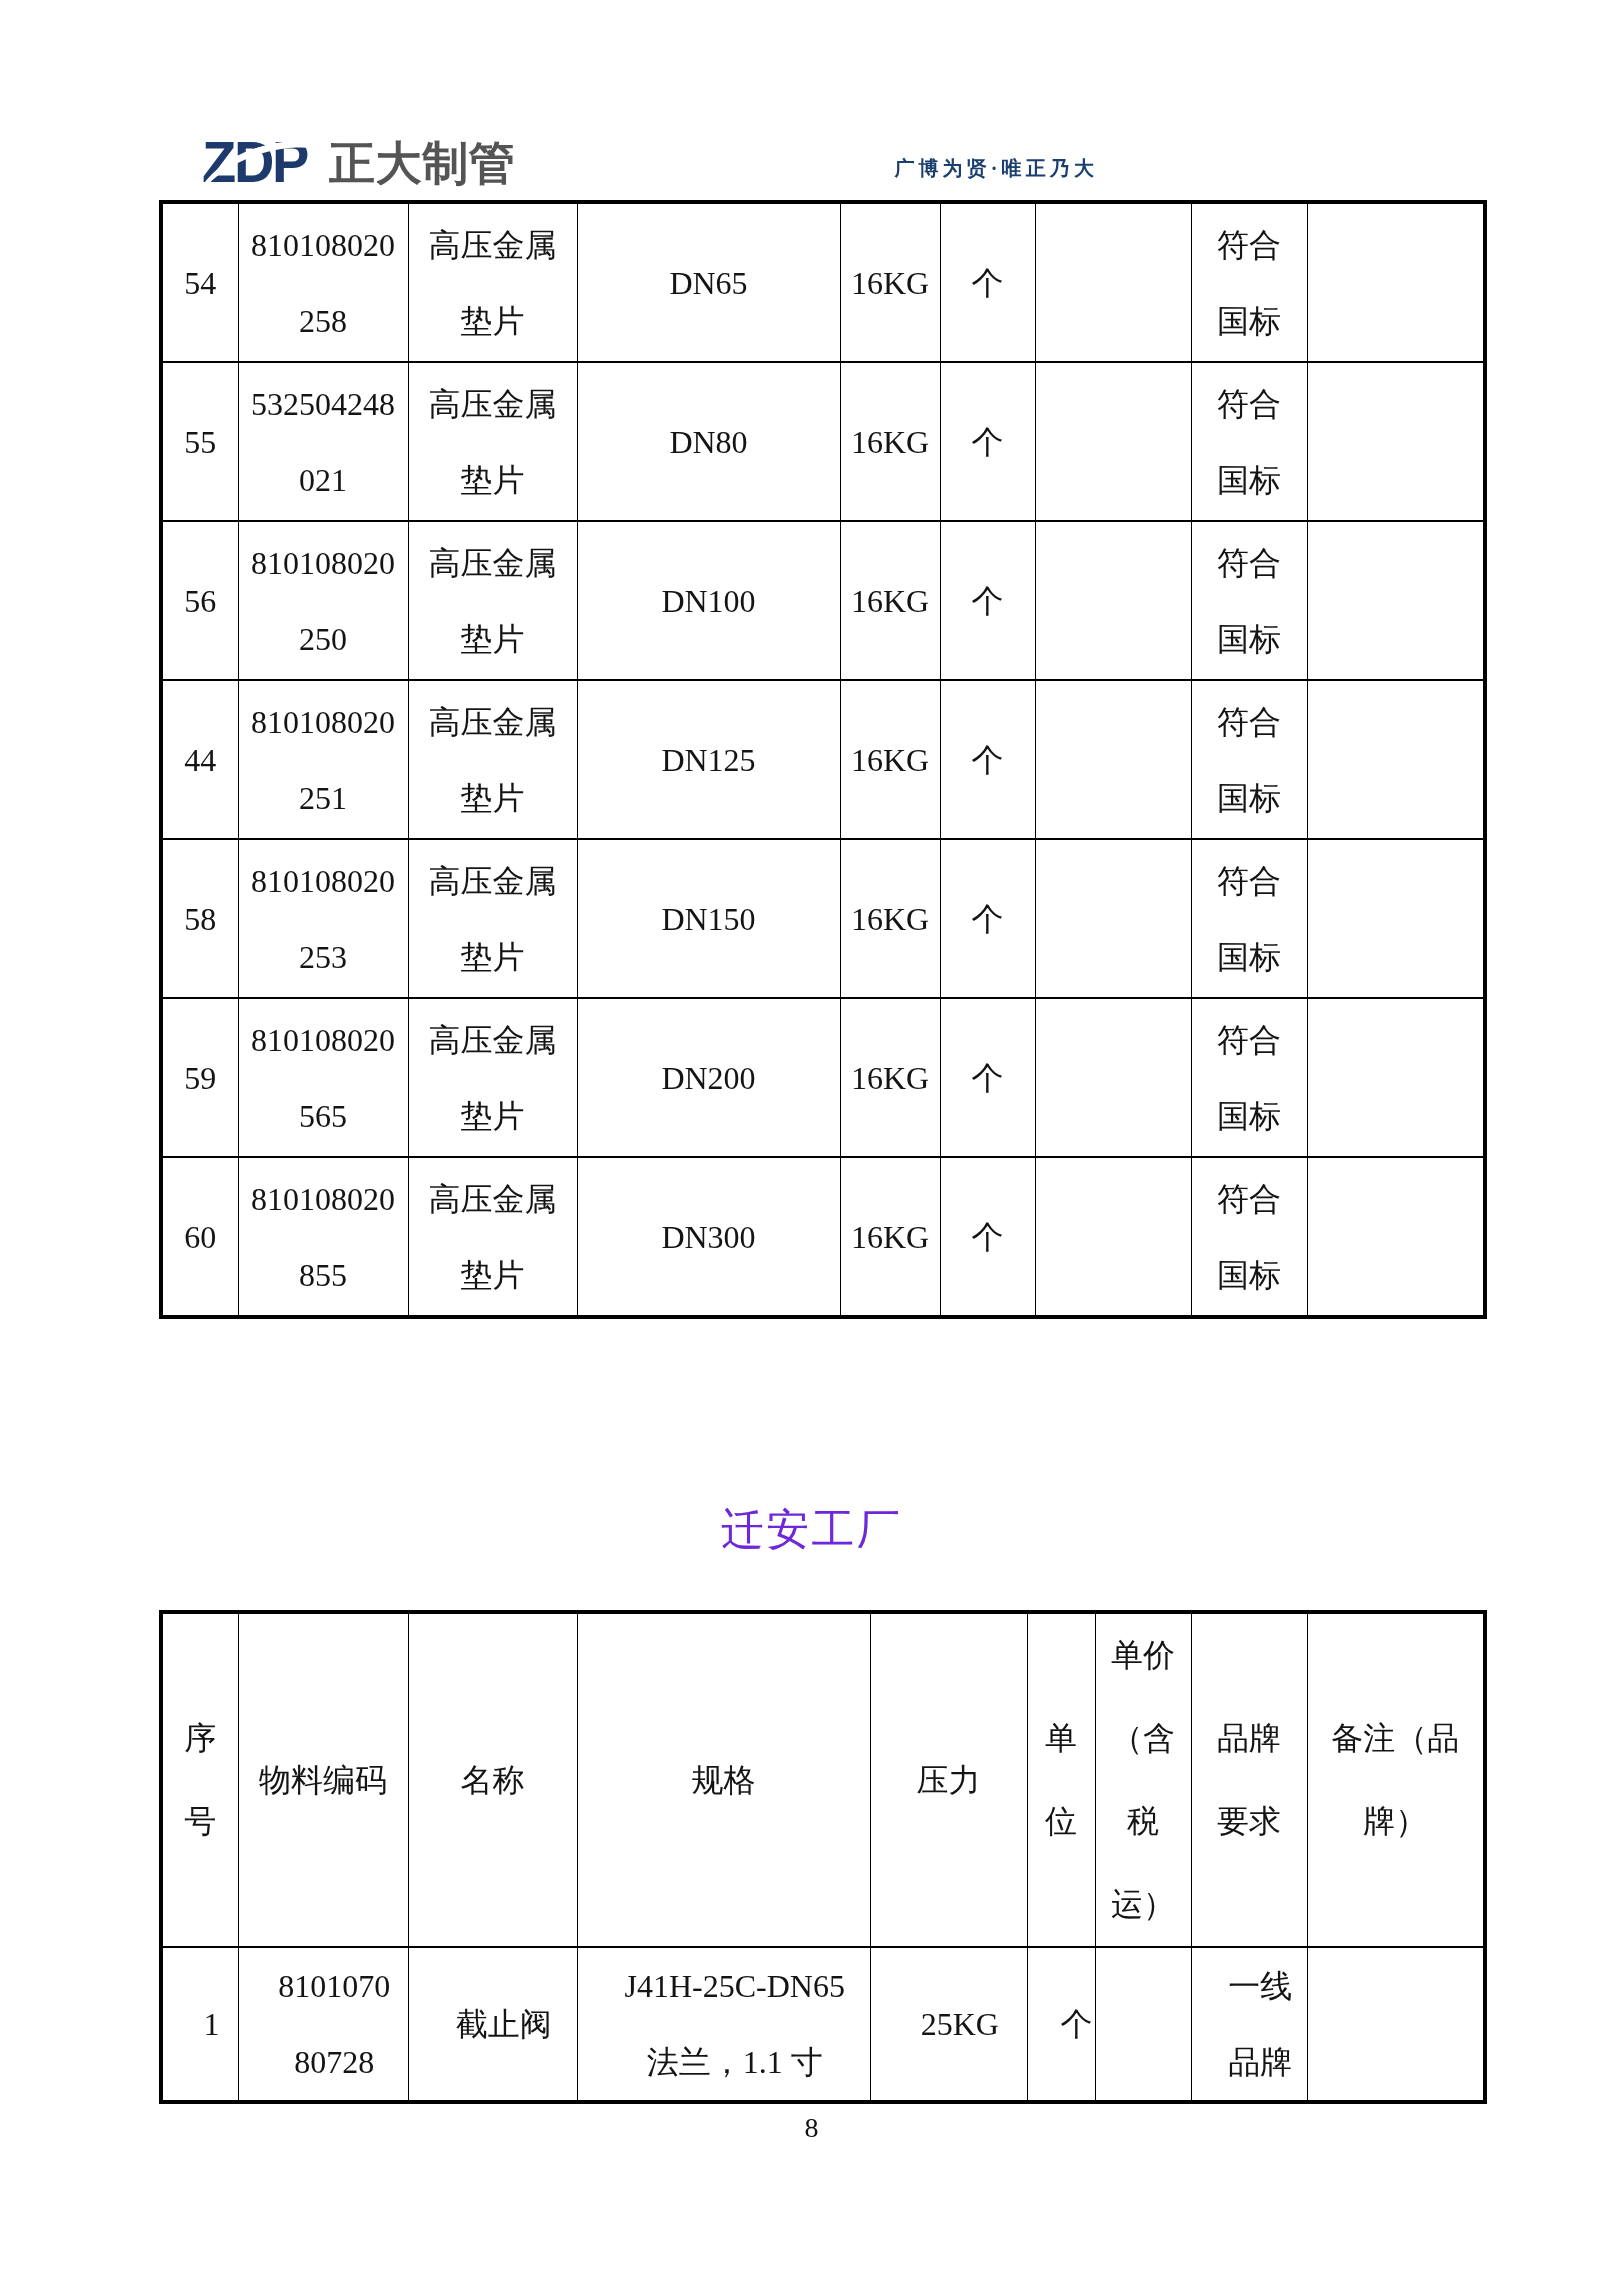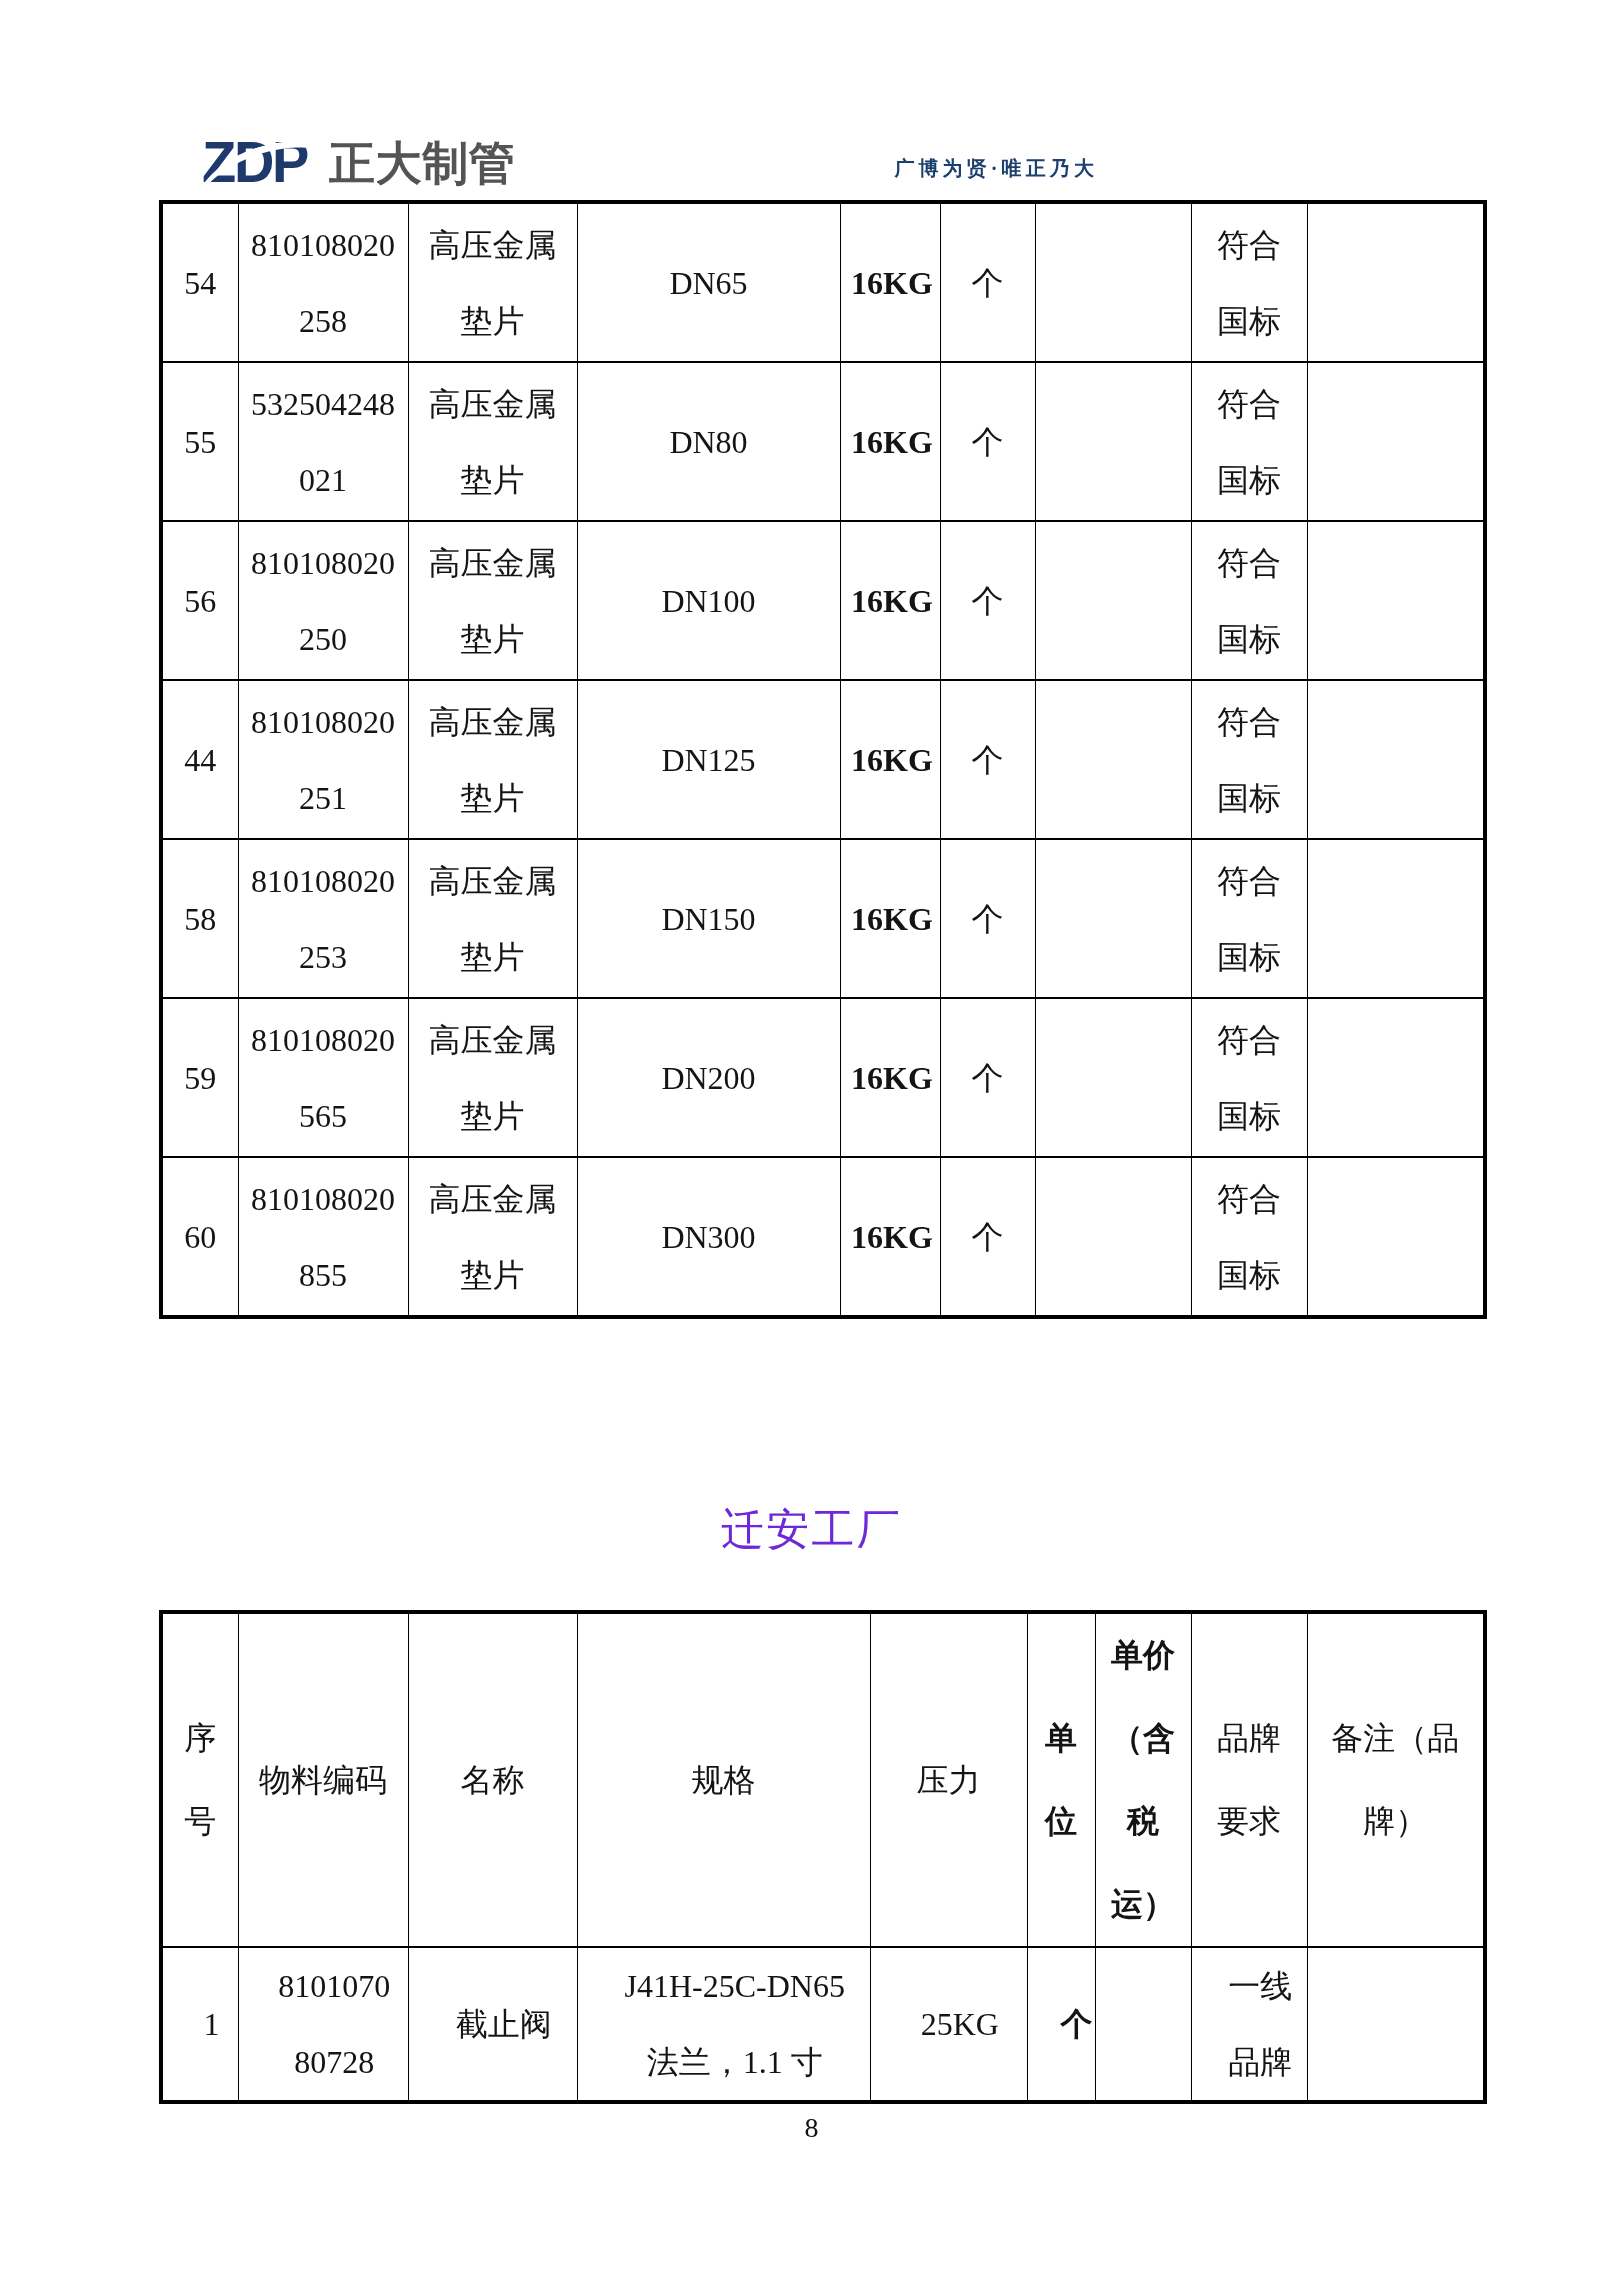--- a/index.html
+++ b/index.html
@@ -44,21 +44,21 @@
     text-align:center;vertical-align:middle;
     font-size:32px;line-height:76px;padding:0 10.5px;
     overflow:hidden;
   }
   #table1{top:200px;}
   #table1 td{height:157px;}
   #table2{top:1610px;}
   #table2 tr.hrow td{height:331px;line-height:83px;}
   #table2 tr.drow td{height:151px;padding-left:33px;}
   td.cell-code{word-break:break-all;padding:0 11.7px;}
-  td.pad-sm{padding:0 7px;font-weight:bold;}
+  td.pad-sm{padding:0 7px;}
   td.pad-md{padding:0 9.4px;margin-left:24px;}
   td.pad-lg{padding:0 11.7px;}
   td.ta-left{text-align:left;}
   
   .section-title{
     position:absolute;left:0;top:1505px;width:1623px;
     text-align:center;font-size:43px;line-height:50px;
     letter-spacing:2.3px;color:#6d28d9;
   }
   .page-num{

